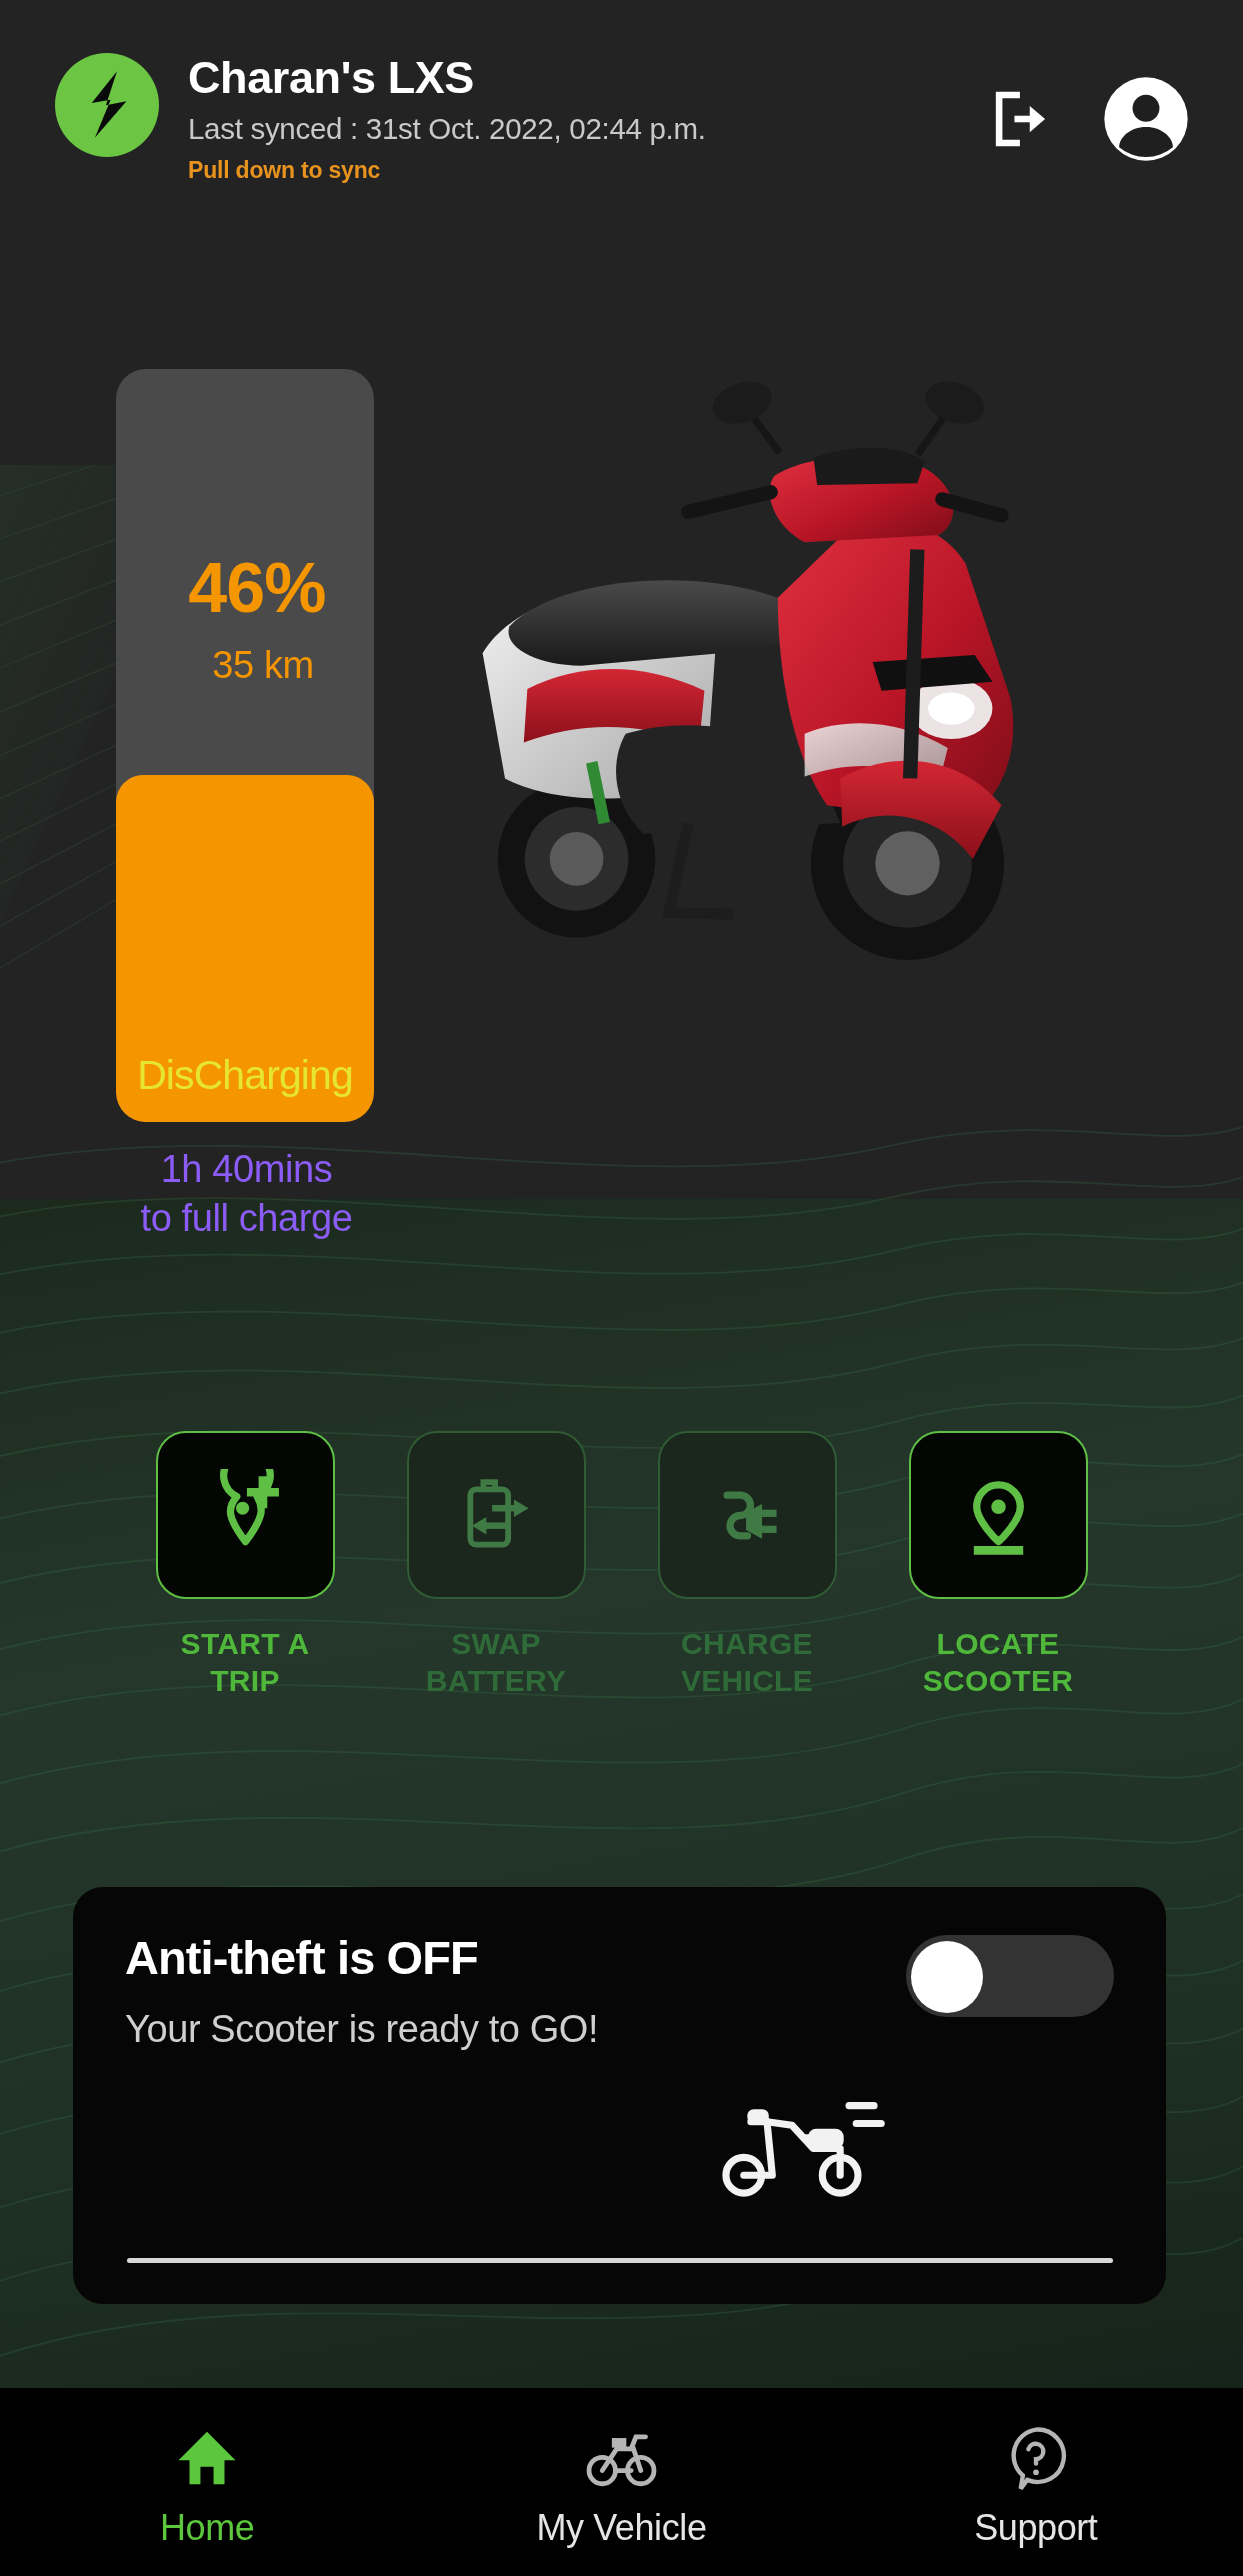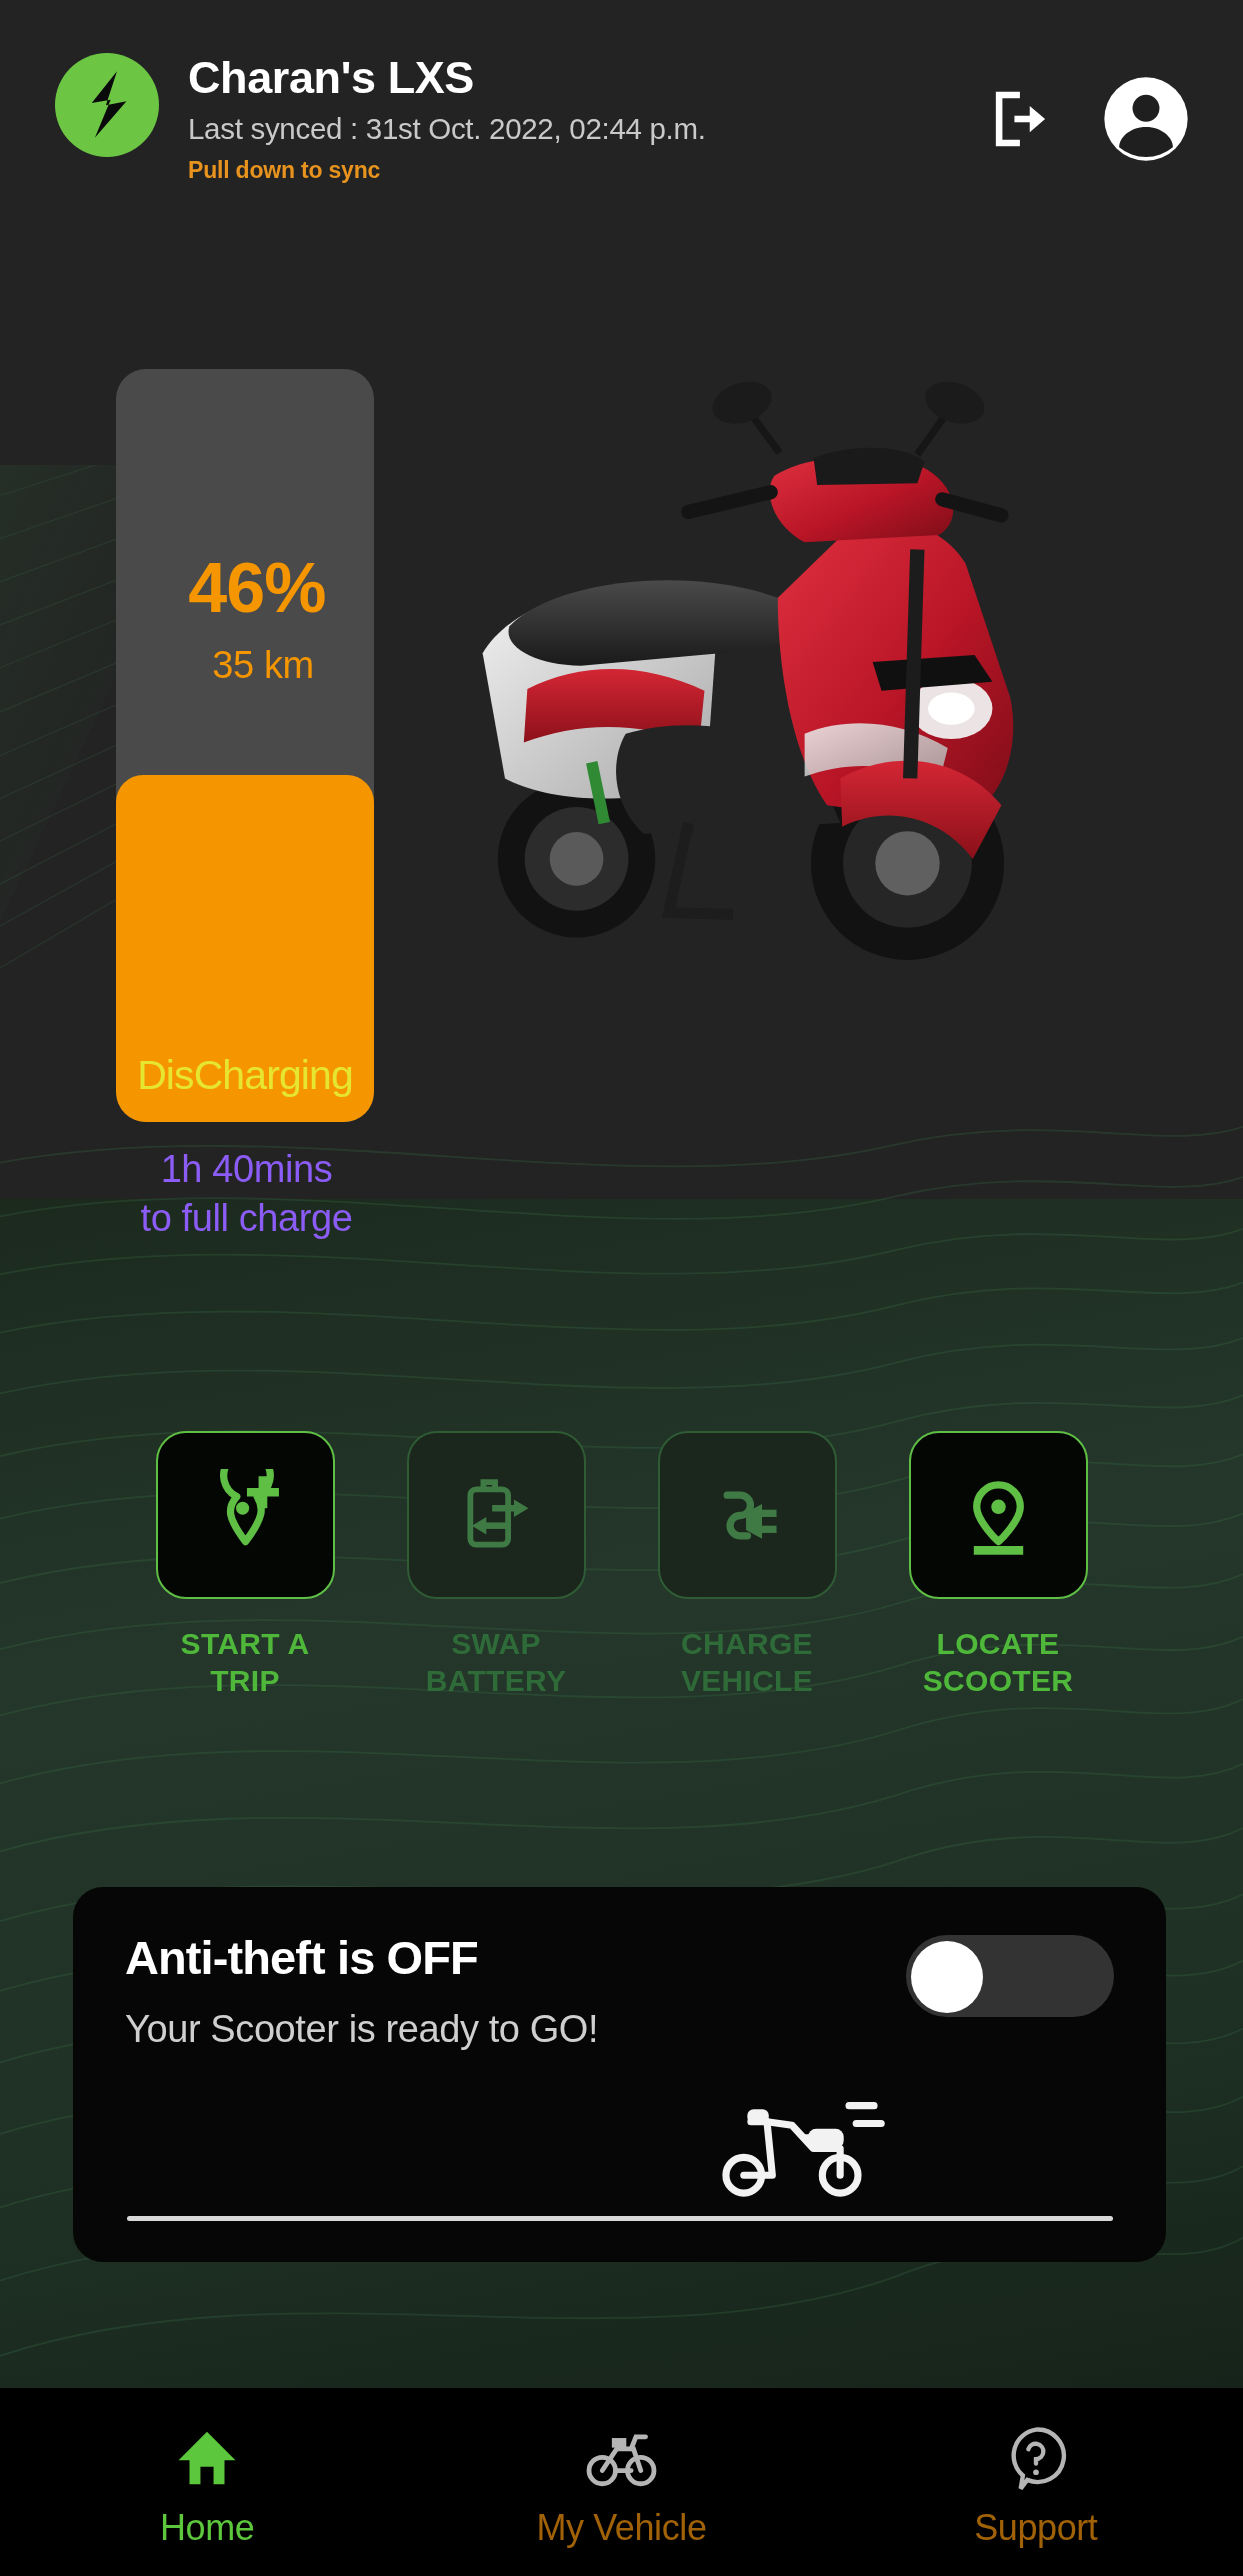--- a/index.html
+++ b/index.html
@@ -108,21 +108,21 @@
   .action-label {
     margin-top: 27px; text-align: center; font-size: 30px; font-weight: bold;
     line-height: 1.22; letter-spacing: 0.3px;
   }
   .action.on .action-label { color: #4FB83B; }
   .action.off .action-label { color: #2f6b38; }
 
   
   .card {
     position: absolute; left: 73px; top: 1887px;
-    width: 1093px; height: 375px;
+    width: 1093px; height: 417px;
     background: #060606; border-radius: 30px;
     padding: 43px 52px 0 52px;
   }
   .card-head { display: flex; align-items: flex-start; justify-content: space-between; }
   .card-title {
     font-size: 47px; font-weight: bold; color: #fff; letter-spacing: -0.9px;
   }
   .card-sub {
     font-size: 38px; color: #cfcfcf; margin-top: 23px; letter-spacing: -0.4px;
   }
@@ -145,21 +145,21 @@
     position: absolute; left: 0; bottom: 0; width: 100%; height: 188px;
     background: #000; display: flex;
   }
   .nav-item {
     flex: 1; display: flex; flex-direction: column;
     align-items: center; justify-content: center; padding-top: 7.2px;
   }
   .nav-icon { height: 72px; display: flex; align-items: center; justify-content: center; }
   .nav-label { font-size: 36px; margin-top: 12.5px; letter-spacing: -0.4px; }
   .nav-item.active .nav-label { color: #5CC63C; }
-  .nav-item.inactive .nav-label { color: #a16207; }
+  .nav-item.inactive .nav-label { color: #e5e5e5; }
 </style>
 </head>
 <body>
 
 <div class="phone">
 
   <div class="bg-top"></div>
   <div class="bg-bottom"></div>
 
   <svg class="bg-corner" viewBox="0 0 420 720" preserveAspectRatio="none">

